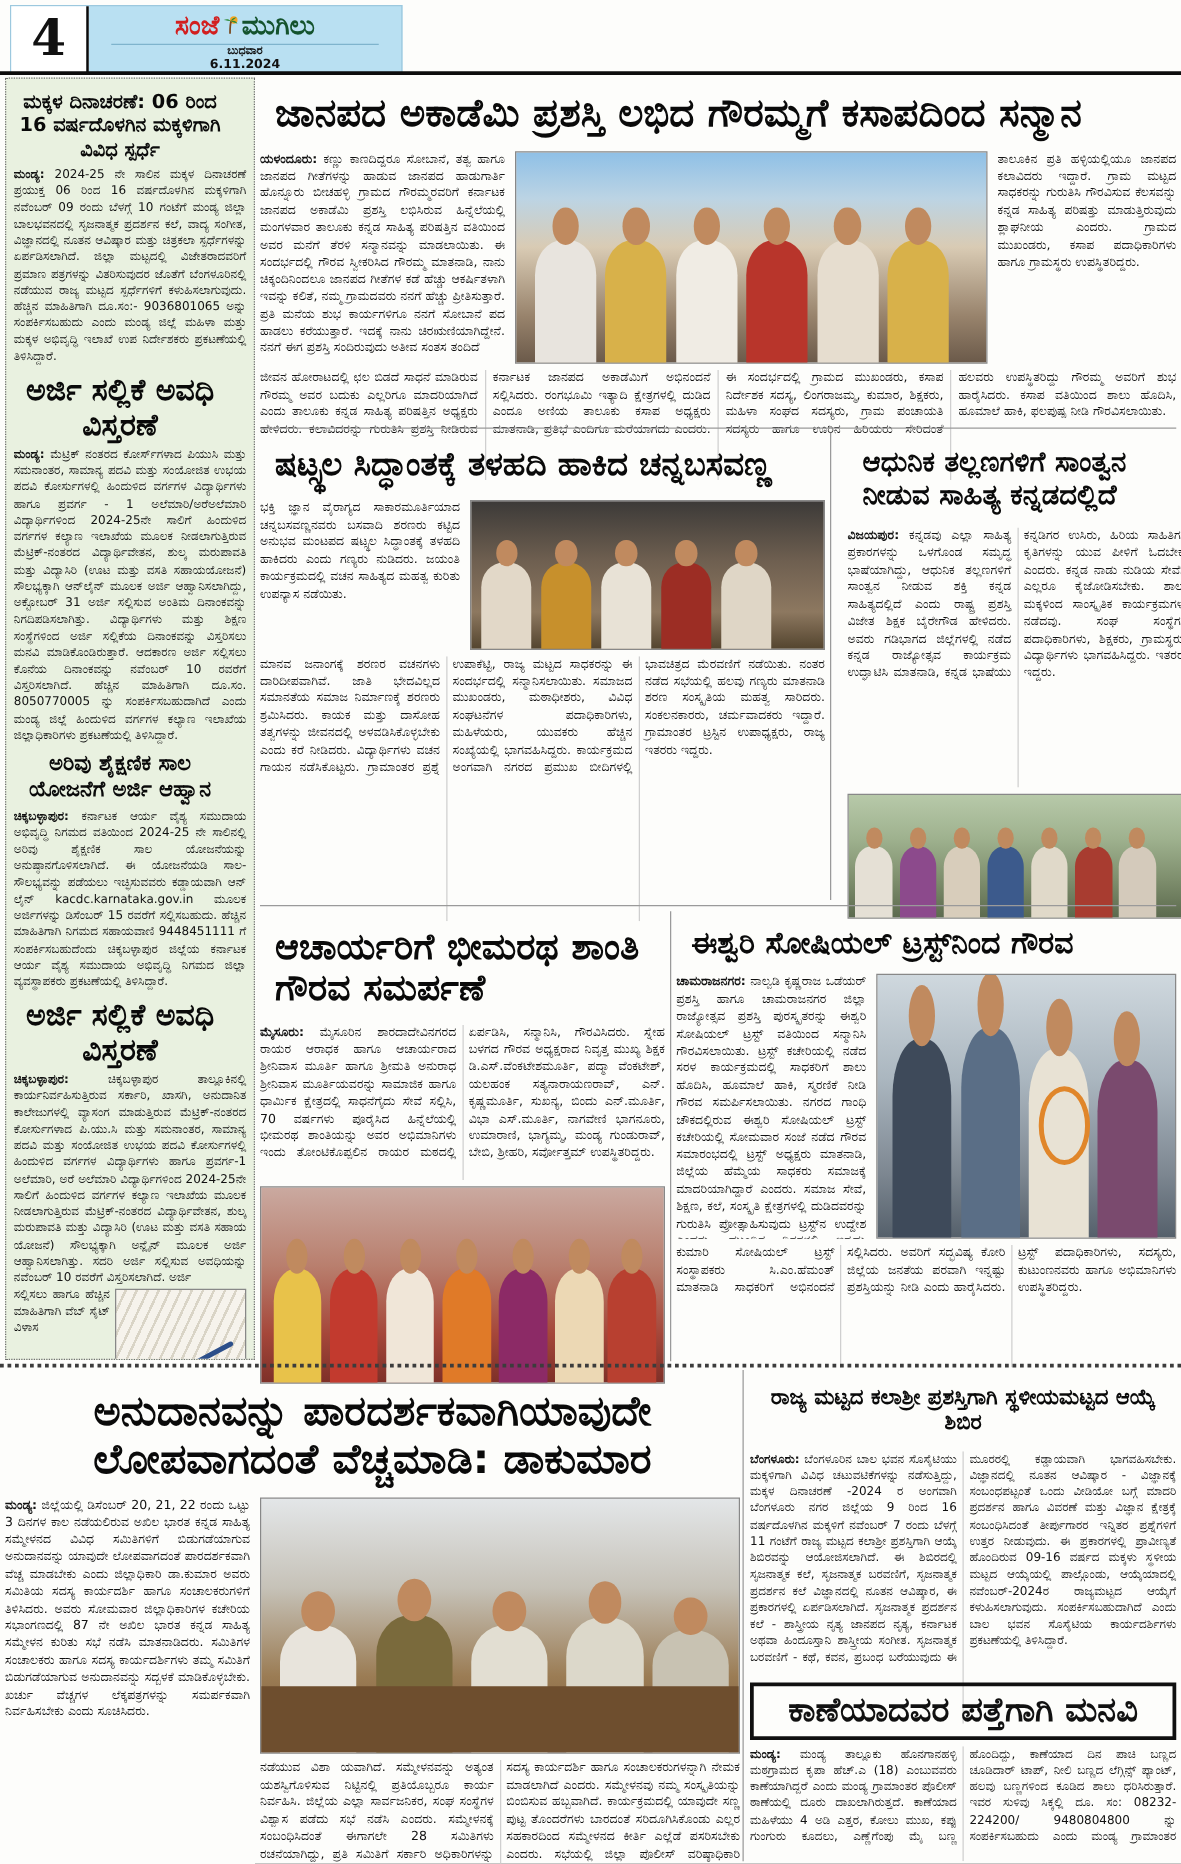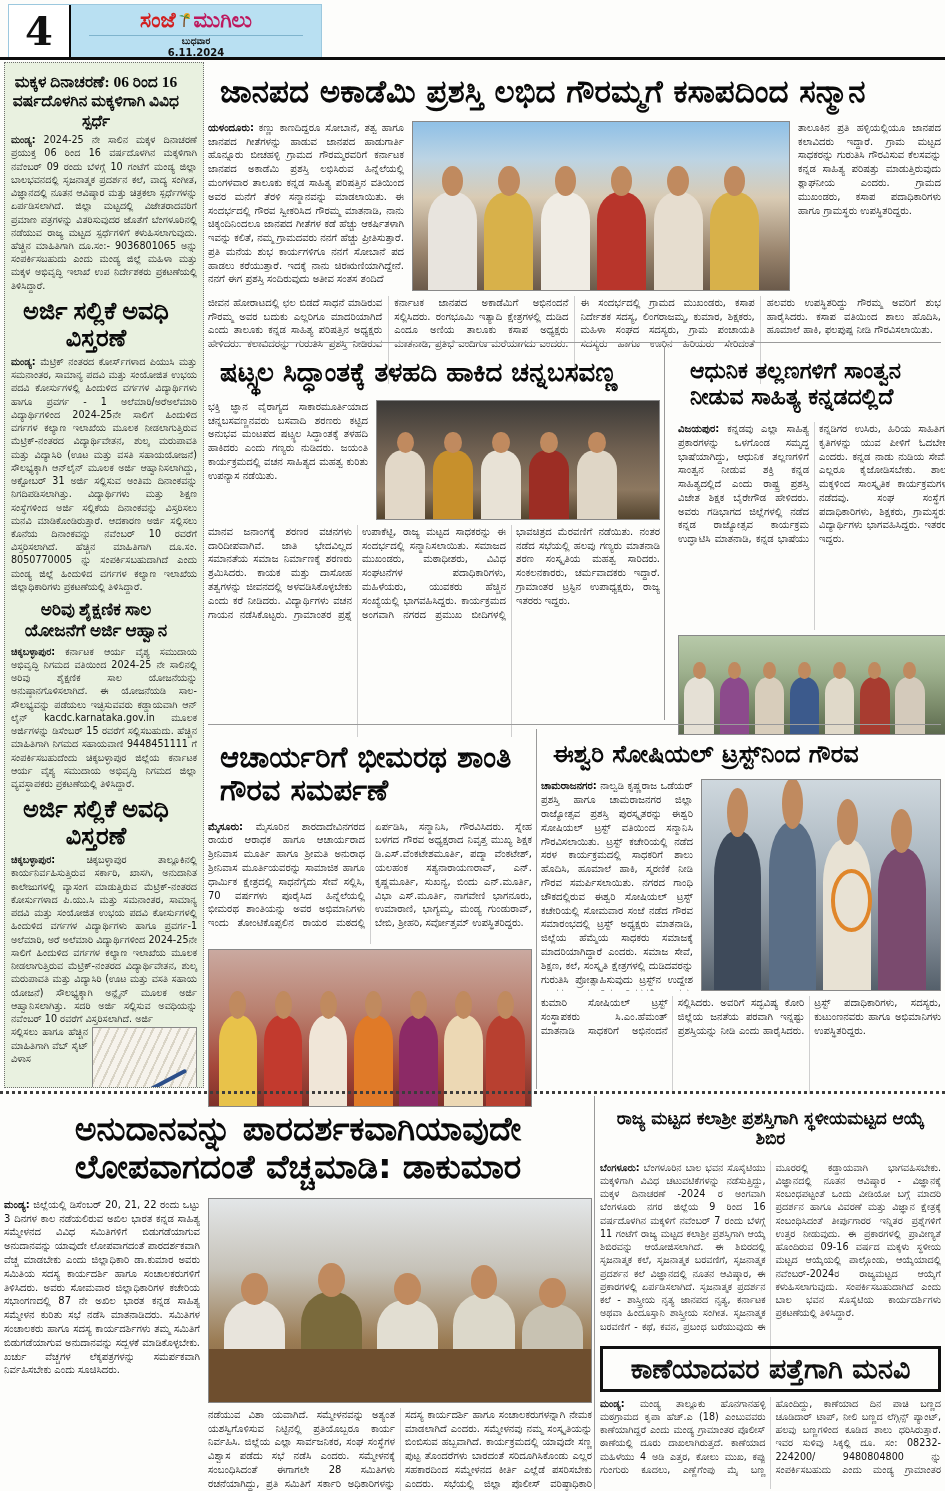--- a/index.html
+++ b/index.html
@@ -5,40 +5,40 @@
   html,body{margin:0;padding:0;background:#777;}
   #page{position:relative;width:945px;height:1491px;background:#fdfdfb;overflow:hidden;
         font-family:"DejaVu Sans","Liberation Sans",sans-serif;color:#111;}
   
   .masthead{position:absolute;left:8px;top:4px;width:312px;height:53px;background:#b9e0f2;
             display:flex;border:1px solid #9cc8de;}
   .pageno{width:60px;background:#fff;font:bold 40px/52px "DejaVu Serif",serif;text-align:center;border-right:2px solid #0a0a0a;}
   .mast-right{flex:1;text-align:center;padding-top:3px;}
   .paper-name{font-weight:bold;font-size:21px;letter-spacing:0;}
   .paper-name .red{color:#d21f1f;}
-  .paper-name .blk{color:#be185d;}
+  .paper-name .blk{color:#14532d;}
   .palm{display:inline-block;vertical-align:middle;margin:0 1px;}
   .mast-sub{border-top:1px solid #7fb4cd;margin:2px 18px 0 18px;font-size:9px;font-weight:bold;}
   .mast-date{font-size:10px;font-weight:bold;}
   .toprule{position:absolute;left:0;top:57px;width:945px;height:3px;background:#0d0d0d;}
   
   h1,h2,h3{margin:12px;font-weight:bold;color:#0a0a0a;}
   .h-main{font-size:31px;line-height:1.12;}
   .h-mid{font-size:26px;line-height:1.15;}
   .h-sm{font-size:22px;line-height:1.18;}
   .body-txt{font-size:10px;line-height:1.38;text-align:justify;}
   .dateline{font-weight:bold;}
   .cols2{column-count:2;column-gap:10px;column-rule:1px solid #cfcfcf;}
   .cols3{column-count:3;column-gap:10px;column-rule:1px solid #cfcfcf;}
   .cols4{column-count:4;column-gap:12px;column-rule:1px solid #cfcfcf;}
   .clip{overflow:hidden;}
   
   .left-panel{position:absolute;left:4px;top:62px;width:200px;height:1026px;background:#e9f1e0;
               border:1px dotted #6f6f6f;box-sizing:border-box;padding:5px 6px;overflow:hidden;}
-  .left-panel h3{text-align:center;margin:4px 16px 3px 0;font-family:Liberation Serif, serif;}
+  .left-panel h3{text-align:center;margin:4px 16px 3px 0;}
   .lp-h1{font-size:15.5px;line-height:1.25;}
   .lp-h2{font-size:24px;}
   .left-panel .body-txt{font-size:9.6px;}
   .vrule{position:absolute;width:1px;background:#9a9a9a;}
   .hrule{position:absolute;height:1px;background:#9a9a9a;}
   .dotrule{position:absolute;left:0;width:945px;border-top:3px dotted #3c3c3c;}
   
   .photo{position:relative;overflow:hidden;border:1px solid #888;box-sizing:border-box;}
   .photo i{position:absolute;bottom:-2%;height:60%;background:currentColor;
            border-radius:45% 45% 6% 6% / 28% 28% 4% 4%;}

